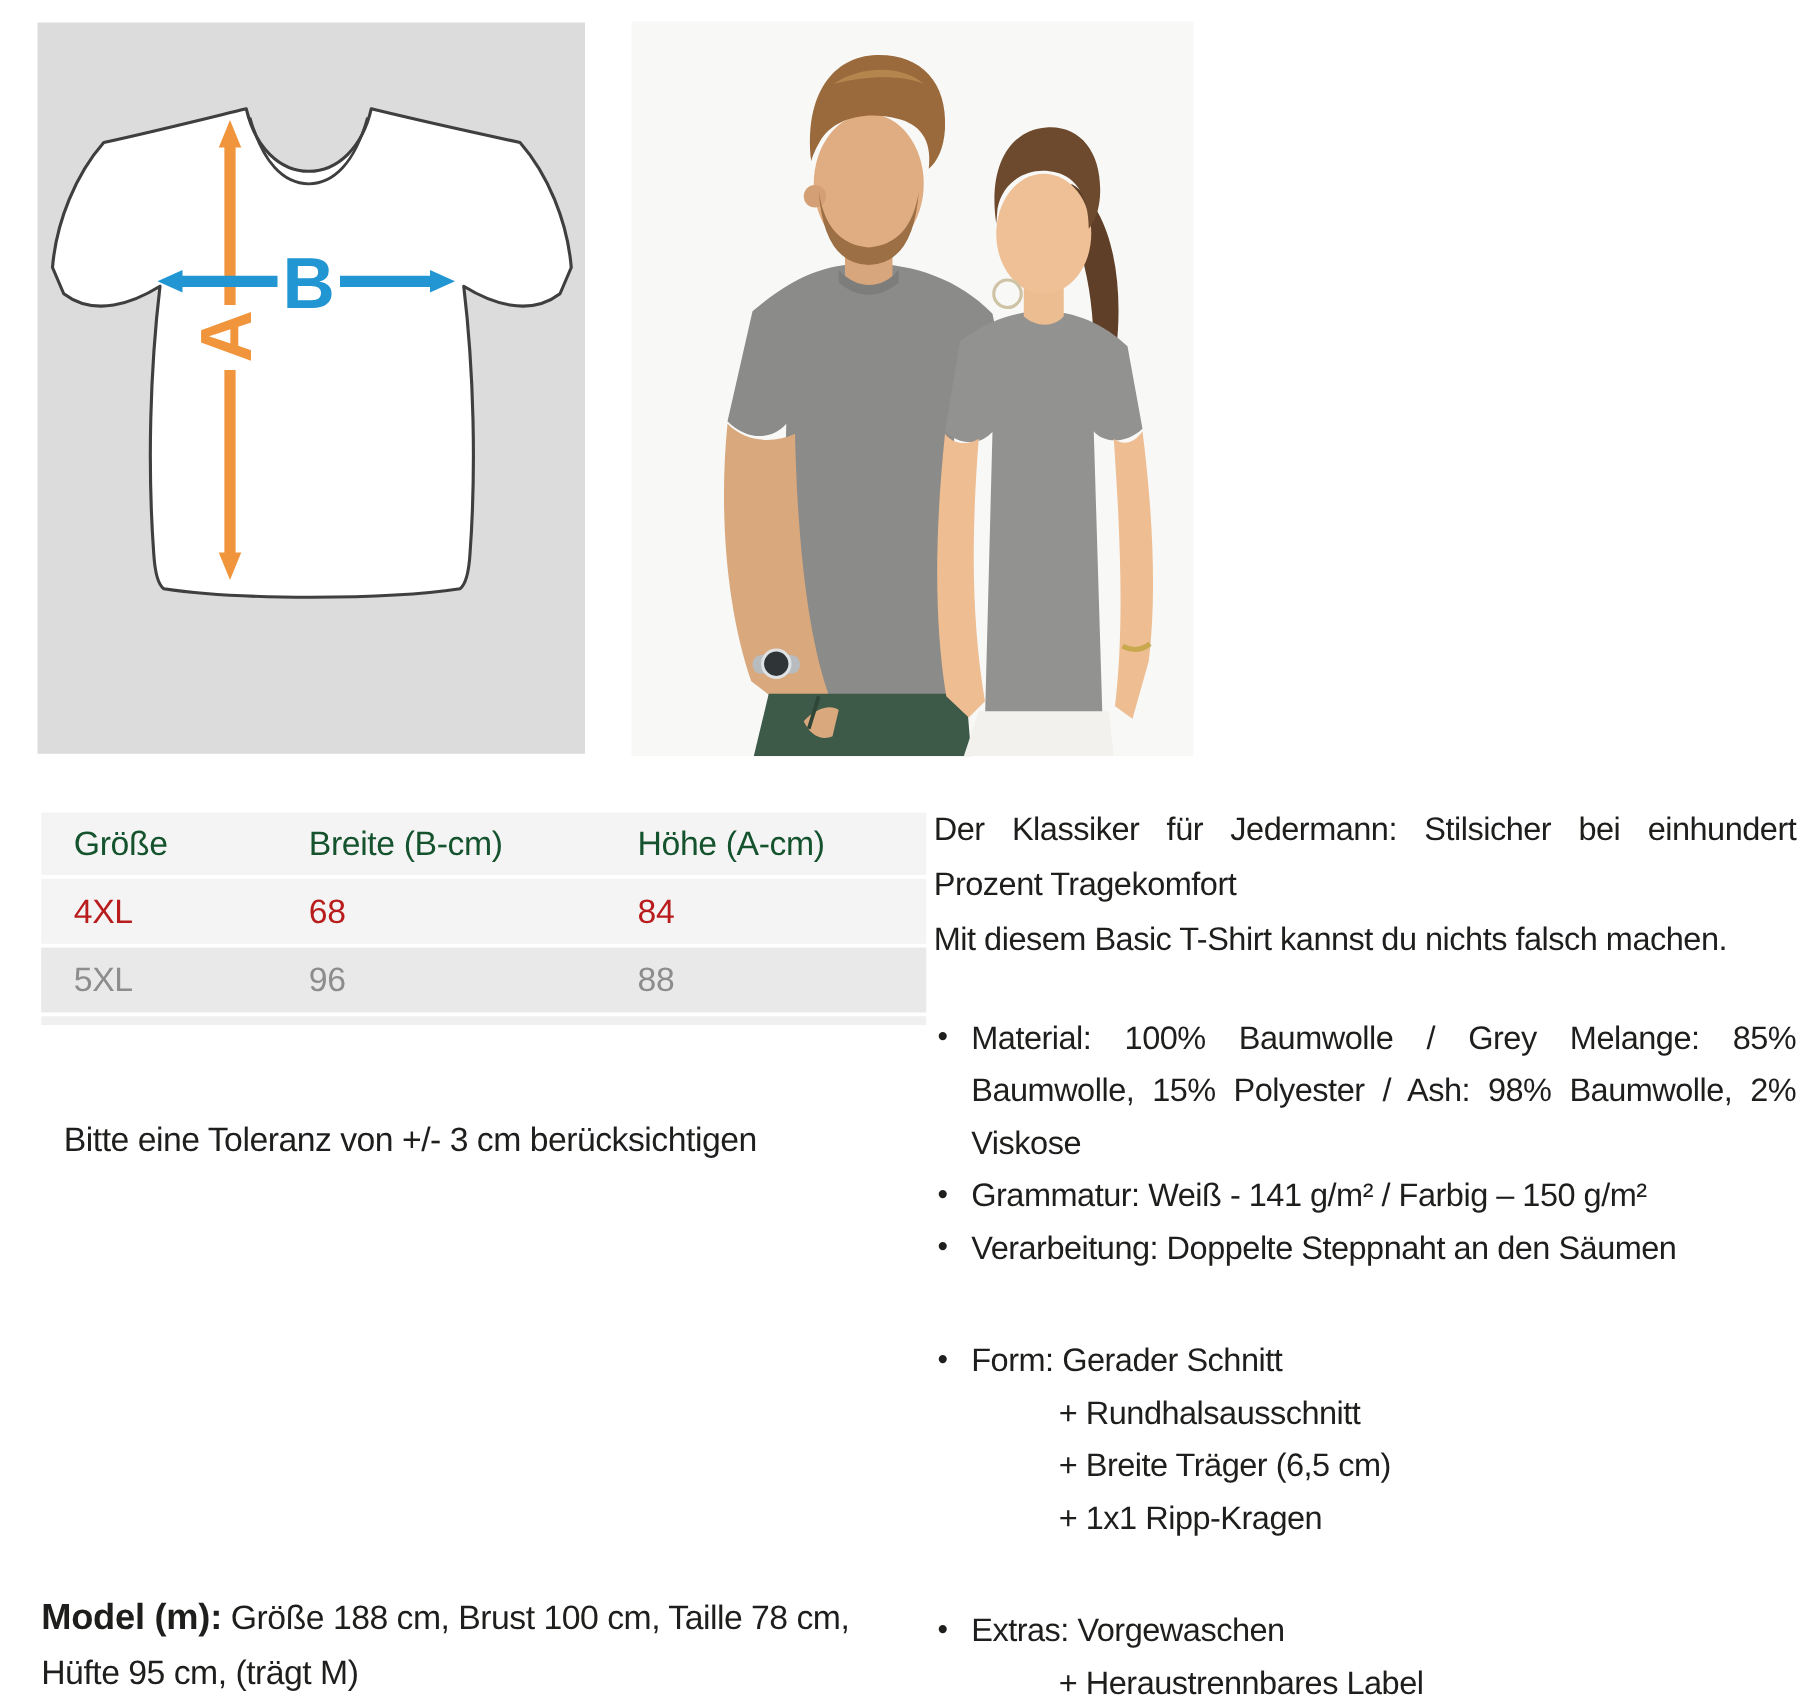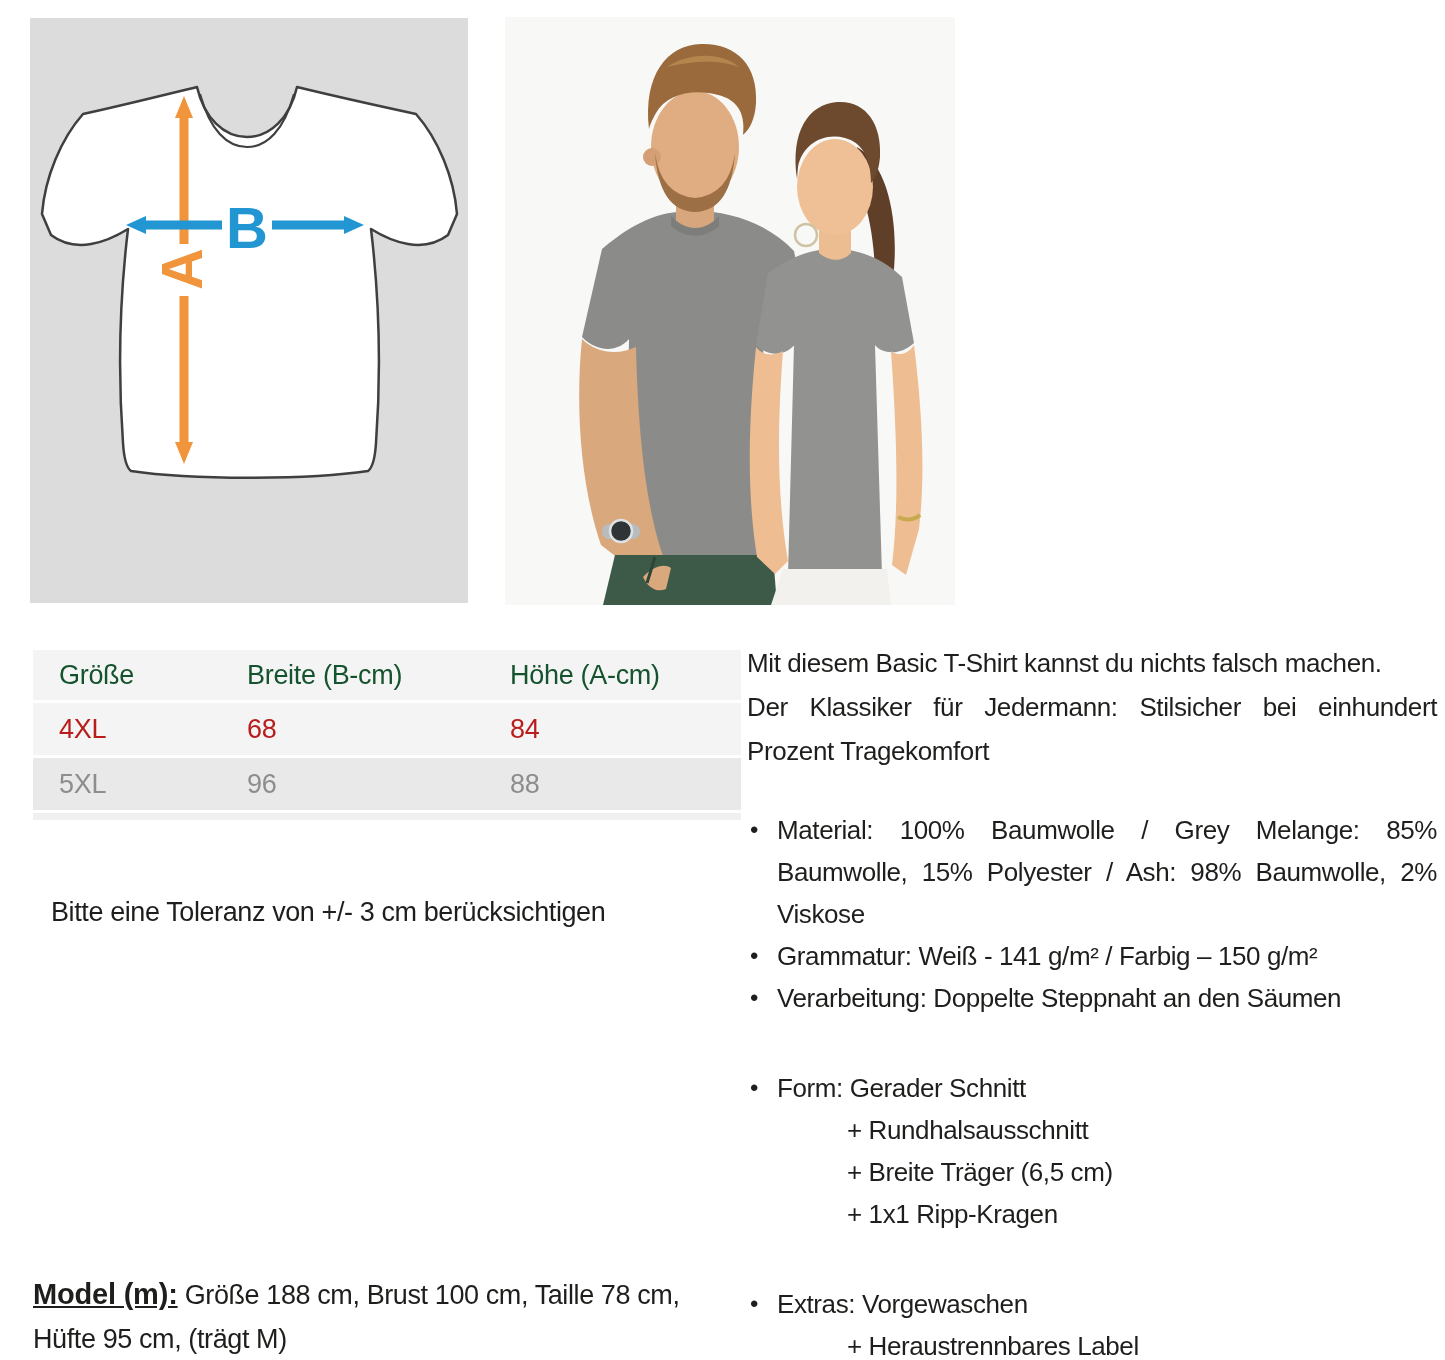--- a/index.html
+++ b/index.html
@@ -20,21 +20,21 @@
   .st-row.header{height:50px;background:#f4f4f4;color:#14532d;}
   .st-row.gray{background:#e9e9e9;color:#8d8d8d;}
   .st-row.light{background:#f4f4f4;color:#b91c1c;}
   .st-footer{height:7px;background:#f0f0f0;}
   .st-c1{padding-left:26px;width:188px;flex:none;}
   .st-c2{width:263px;flex:none;}
   .st-c3{flex:1;}
   
   .tolerance-note{position:absolute;left:51px;top:897px;font-size:27px;letter-spacing:-0.4px;color:#1e1e1c;}
   .model-info{position:absolute;left:33px;top:1272px;width:715px;font-size:27px;line-height:44px;letter-spacing:-0.4px;}
-  .model-info .model-label{font-weight:bold;font-size:29px;letter-spacing:-0.2px;text-decoration:underline;}
+  .model-info .model-label{font-weight:bold;font-size:29px;letter-spacing:-0.2px;}
   
   .description{position:absolute;left:747px;top:641px;width:690px;font-size:26px;letter-spacing:-0.4px;}
   .desc-intro{line-height:44px;text-align:justify;}
   .desc-intro p{margin:0;}
   .bullets{margin:36px 0 0 0;padding:0;list-style:none;line-height:42px;}
   .bullets li{position:relative;padding-left:30px;text-align:justify;}
   .bullets li::before{content:"\2022";position:absolute;left:3px;top:0;font-size:24px;color:#1e1e1c;}
   .bullets li.no-justify{text-align:left;margin-top:48px;}
   .sub-line{padding-left:70px;text-align:left;}
   .pre-space{white-space:pre-wrap;}
@@ -138,22 +138,22 @@
 </div>
 
 <div class="tolerance-note">Bitte eine Toleranz von +/- 3 cm berücksichtigen</div>
 
 <div class="model-info">
   <span class="model-label">Model (m):</span><span> Größe 188 cm, Brust 100 cm, Taille 78 cm, Hüfte 95 cm, (trägt M)</span>
 </div>
 
 <div class="description">
   <div class="desc-intro">
+    <p>Der Klassiker für Jedermann: Stilsicher bei einhundert Prozent Tragekomfort</p>
     <p>Mit diesem Basic T-Shirt kannst du nichts falsch machen.</p>
-    <p>Der Klassiker für Jedermann: Stilsicher bei einhundert Prozent Tragekomfort</p>
   </div>
   <ul class="bullets">
     <li>
       <span>Material: 100% Baumwolle / Grey Melange: 85% Baumwolle, 15% Polyester / Ash: 98% Baumwolle, 2% Viskose</span>
     </li>
     <li>
       <span>Grammatur: Weiß - 141 g/m² / Farbig – 150 g/m²</span>
     </li>
     <li>
       <span>Verarbeitung: Doppelte Steppnaht an den Säumen</span>

